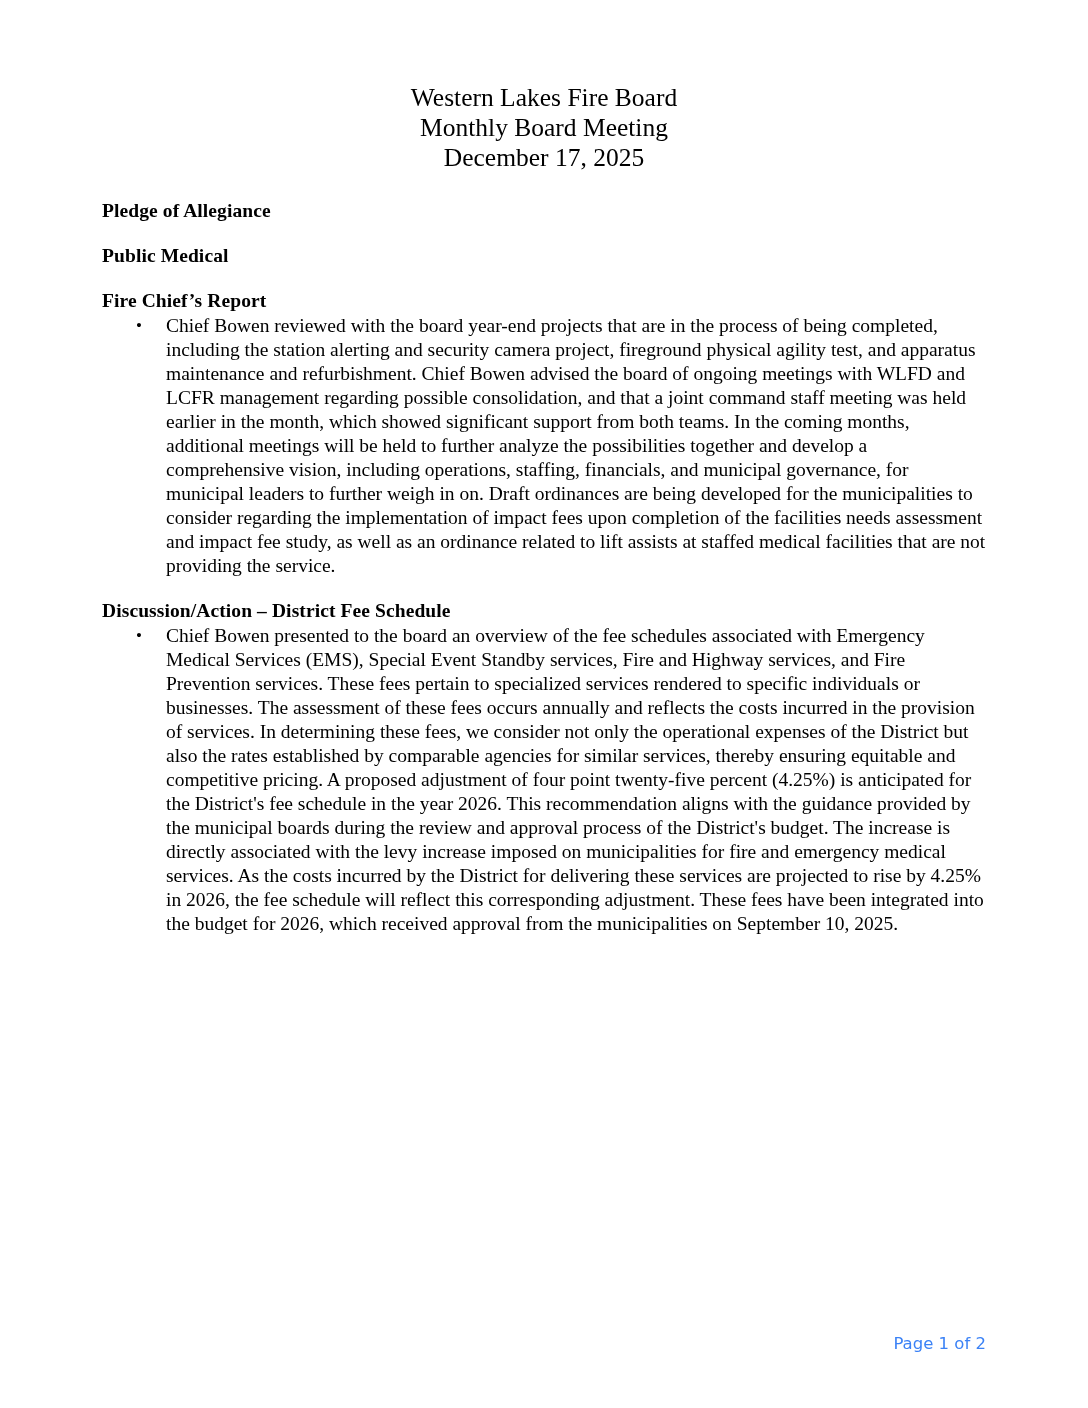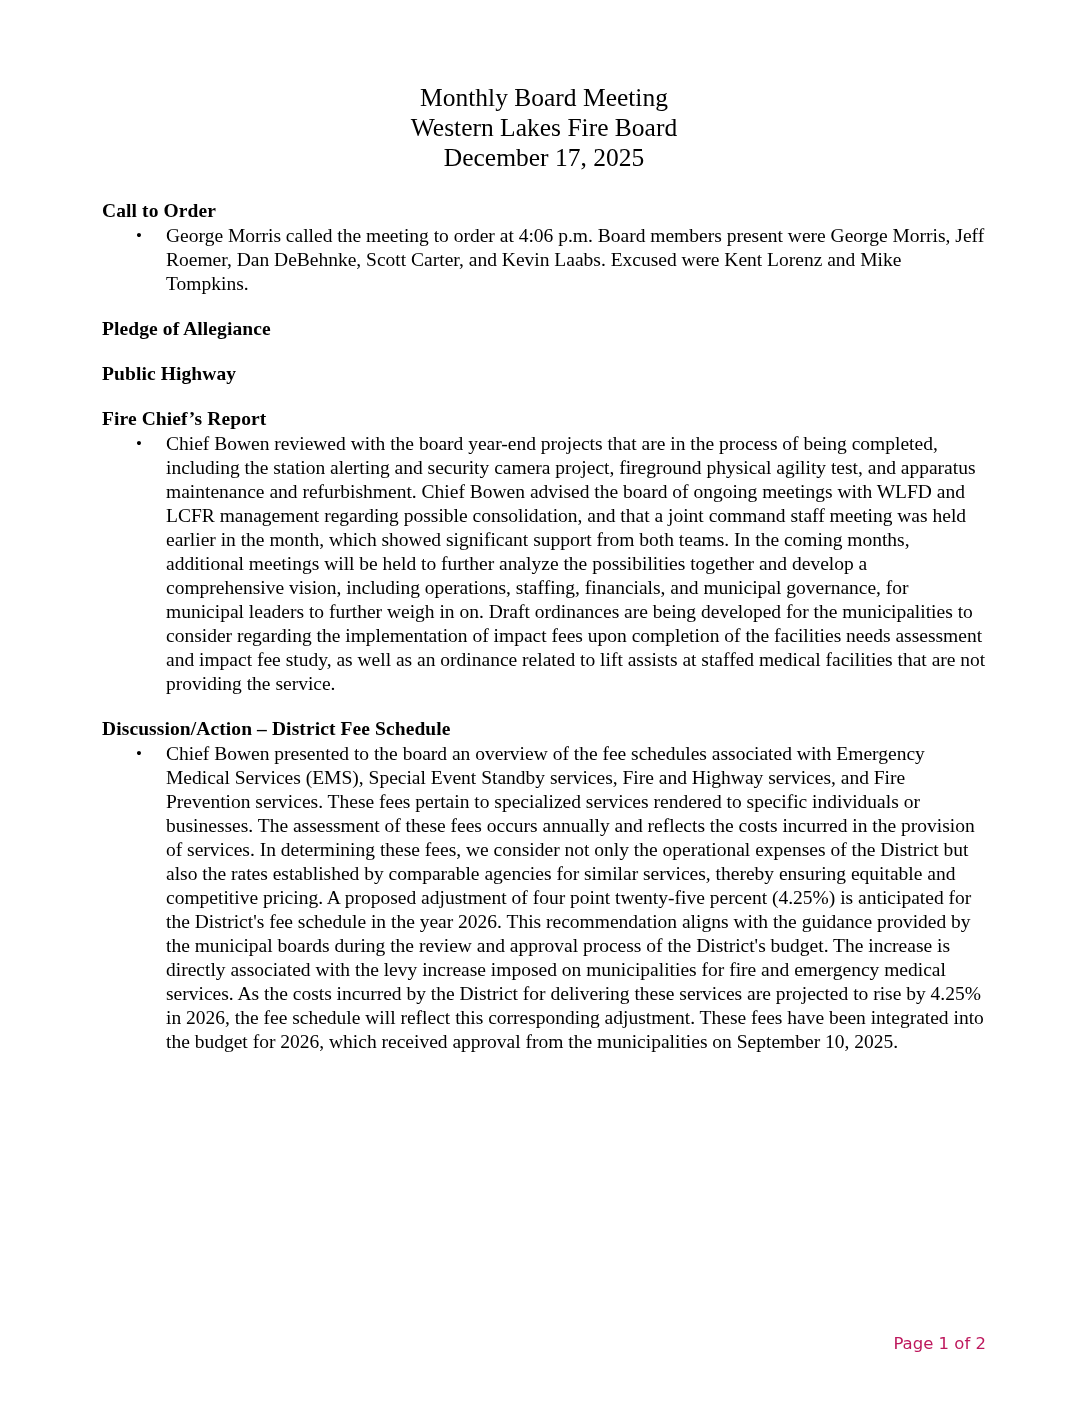--- a/index.html
+++ b/index.html
@@ -80,52 +80,46 @@
   }
   .footer {
     position: absolute;
     left: 0;
     right: 102px;
     bottom: 54px;
     text-align: right;
     font-family: "DejaVu Sans", "Liberation Sans", sans-serif;
     font-size: 16.5px;
     line-height: 20px;
-    color: #be185d;
+    color: #3b82f6;
   }
 </style>
 </head>
 <body>
 
 <div class="page">
 
   <div class="title-block">
     <div class="doc-title">
+      <span class="title-line">Western Lakes Fire Board</span>
       <span class="title-line">Monthly Board Meeting</span>
-      <span class="title-line">Western Lakes Fire Board</span>
       <span class="title-line">December 17, 2025</span>
     </div>
   </div>
 
   <div class="content">
 
-    <div class="section">
-      <div class="section-heading">Call to Order</div>
-      <ul class="bullets">
-        <li>George Morris called the meeting to order at 4:06 p.m. Board members present were George Morris, Jeff Roemer, Dan DeBehnke, Scott Carter, and Kevin Laabs. Excused were Kent Lorenz and Mike Tompkins.</li>
-      </ul>
-    </div>
 
 
     <div class="section">
       <div class="section-heading">Pledge of Allegiance</div>
     </div>
 
     <div class="section">
-      <div class="section-heading">Public Highway</div>
+      <div class="section-heading">Public Medical</div>
     </div>
 
     <div class="section">
       <div class="section-heading">Fire Chief’s Report</div>
       <ul class="bullets">
         <li>Chief Bowen reviewed with the board year-end projects that are in the process of being completed, including the station alerting and security camera project, fireground physical agility test, and apparatus maintenance and refurbishment. Chief Bowen advised the board of ongoing meetings with WLFD and LCFR management regarding possible consolidation, and that a joint command staff meeting was held earlier in the month, which showed significant support from both teams. In the coming months, additional meetings will be held to further analyze the possibilities together and develop a comprehensive vision, including operations, staffing, financials, and municipal governance, for municipal leaders to further weigh in on. Draft ordinances are being developed for the municipalities to consider regarding the implementation of impact fees upon completion of the facilities needs assessment and impact fee study, as well as an ordinance related to lift assists at staffed medical facilities that are not providing the service.</li>
       </ul>
     </div>
 
     <div class="section">

